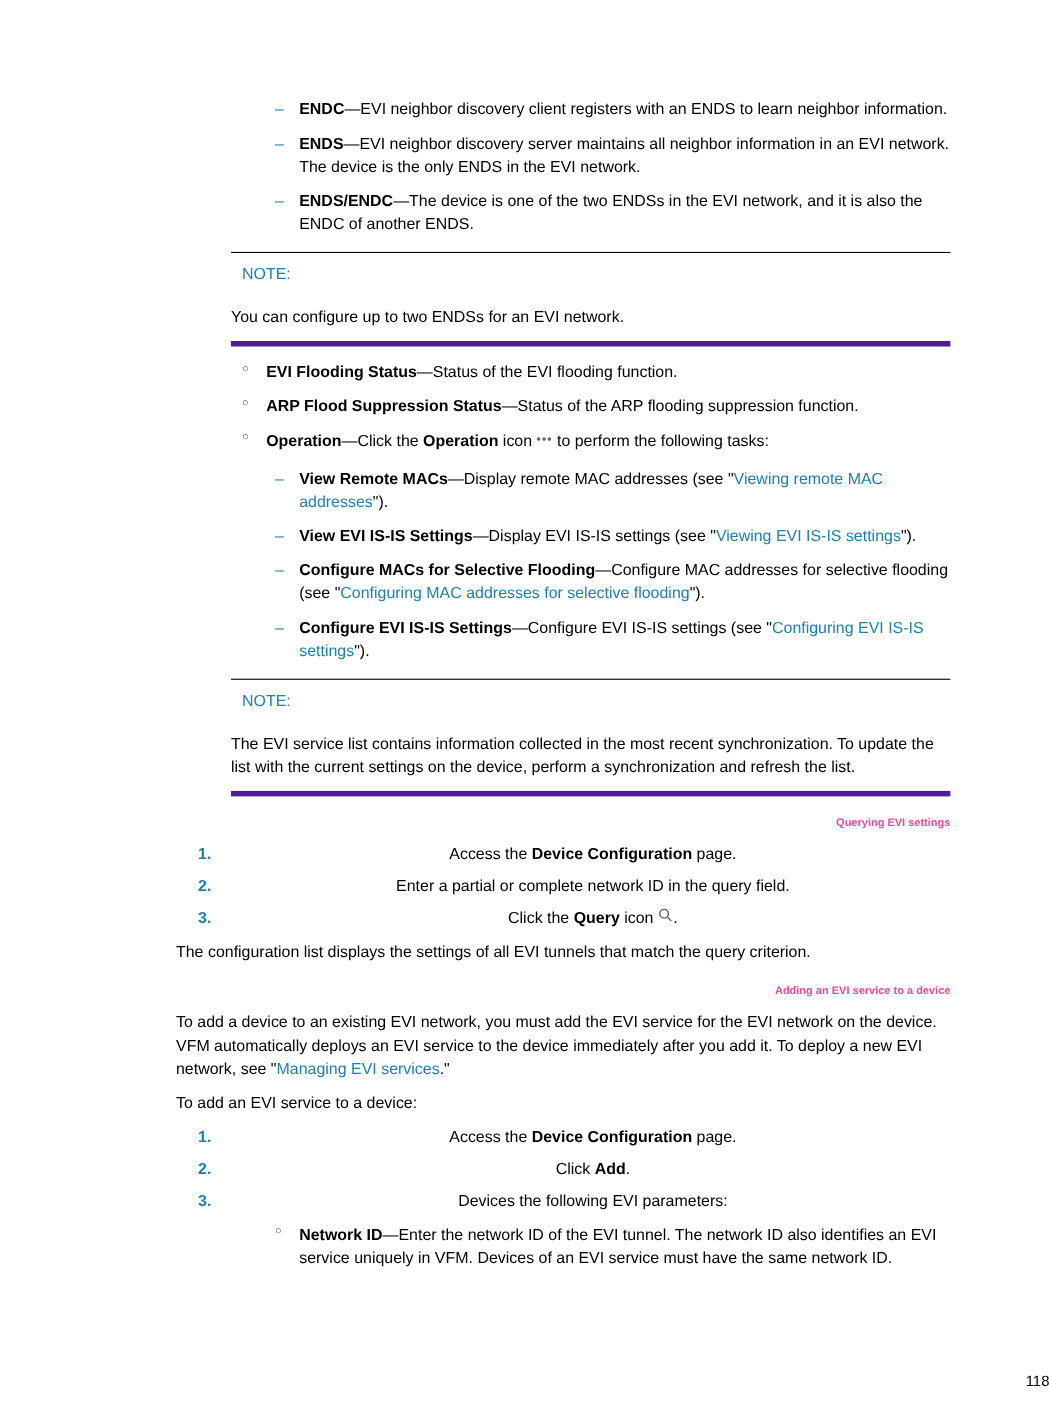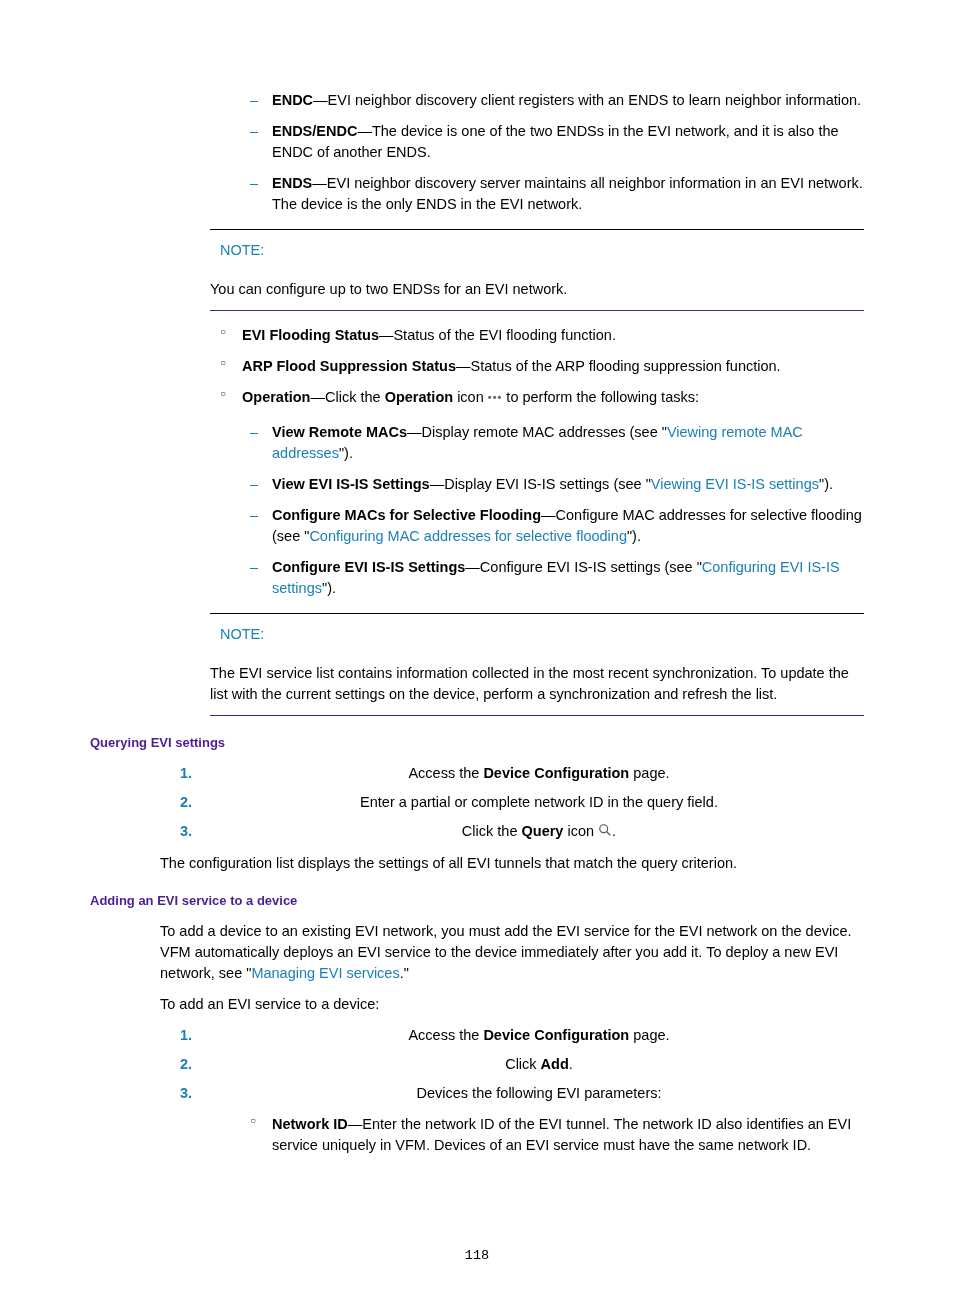--- a/index.html
+++ b/index.html
@@ -68,36 +68,37 @@
     content: "○";
     position: absolute;
     left: 0;
     top: 0;
     font-size: 10px;
     color: #333;
   }
   .note-box {
     margin: 6px 0 14px 120px;
     border-top: 1px solid #000;
-    border-bottom: 1px solid #4c1d95;
+    border-bottom: 5px solid #4c1d95;
     padding: 6px 0 8px 0;
   }
   .note-label {
     color: #1a7fb5;
     margin: 4px 0 4px 0;
     padding-left: 10px;
   }
   .note-text {
     margin: 18px 0 2px 0;
   }
   .h-sec {
-    color: #4c1d95;
+    color: #ec4899;
     font-weight: bold;
-    font-size: 13px;
+    font-size: 10px;
     margin: 18px 0 10px 0;
+    text-align: right;
   }
   .ol {
     margin: 0 0 10px 0;
     padding: 0 0 0 90px;
     list-style: none;
     counter-reset: step;
     text-align: center;
   }
   .ol > li {
     position: relative;
@@ -131,34 +132,33 @@
   }
   .icon-search {
     display: inline-block;
     vertical-align: middle;
   }
   .page-num {
     position: absolute;
     bottom: 30px;
     width: 100%;
     left: 0;
-    text-align: center;
+    text-align: right;
     font-size: 13.5px;
-    font-family: Liberation Mono, monospace;
   }
 </style>
 </head>
 <body>
 
 <div class="page">
 
   <ul class="dash-list">
     <li><span class="bold">ENDC</span><span>—EVI neighbor discovery client registers with an ENDS to learn neighbor information.</span></li>
+    <li><span class="bold">ENDS</span><span>—EVI neighbor discovery server maintains all neighbor information in an EVI network. The device is the only ENDS in the EVI network.</span></li>
     <li><span class="bold">ENDS/ENDC</span><span>—The device is one of the two ENDSs in the EVI network, and it is also the ENDC of another ENDS.</span></li>
-    <li><span class="bold">ENDS</span><span>—EVI neighbor discovery server maintains all neighbor information in an EVI network. The device is the only ENDS in the EVI network.</span></li>
   </ul>
 
   <div class="note-box">
     <div class="note-label">NOTE:</div>
     <div class="note-text">You can configure up to two ENDSs for an EVI network.</div>
   </div>
 
   <ul class="circle-list">
     <li><span class="bold">EVI Flooding Status</span><span>—Status of the EVI flooding function.</span></li>
     <li><span class="bold">ARP Flood Suppression Status</span><span>—Status of the ARP flooding suppression function.</span></li>

